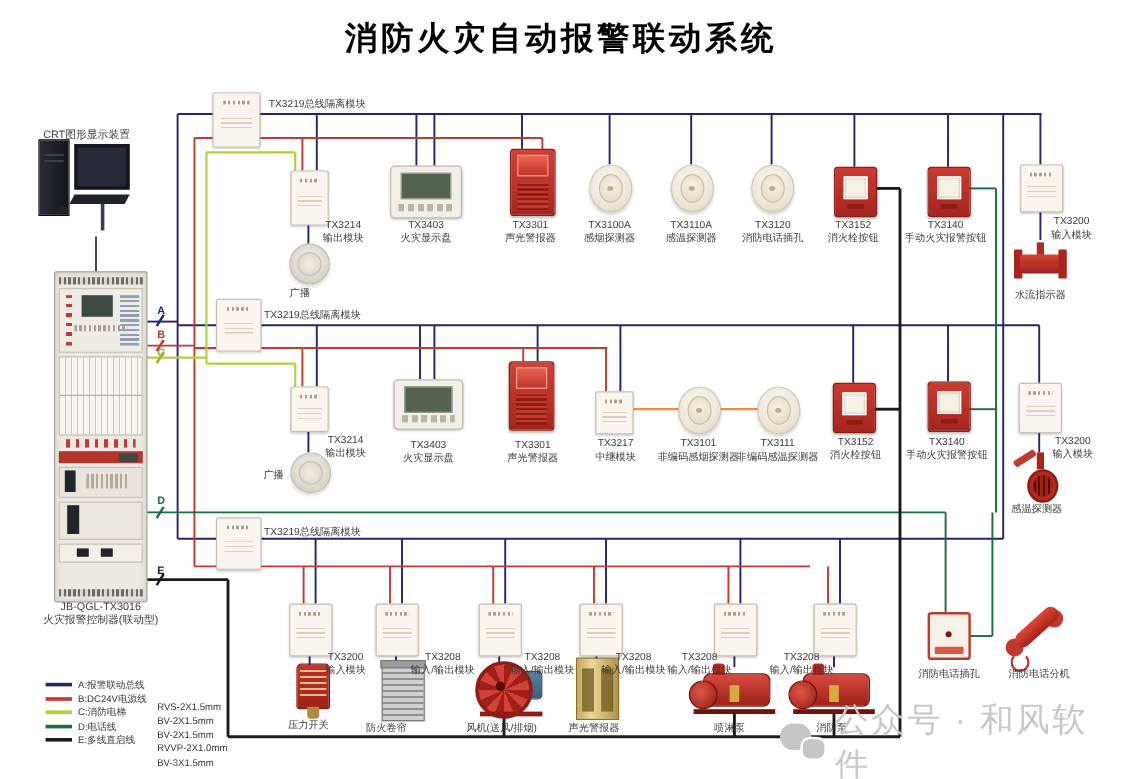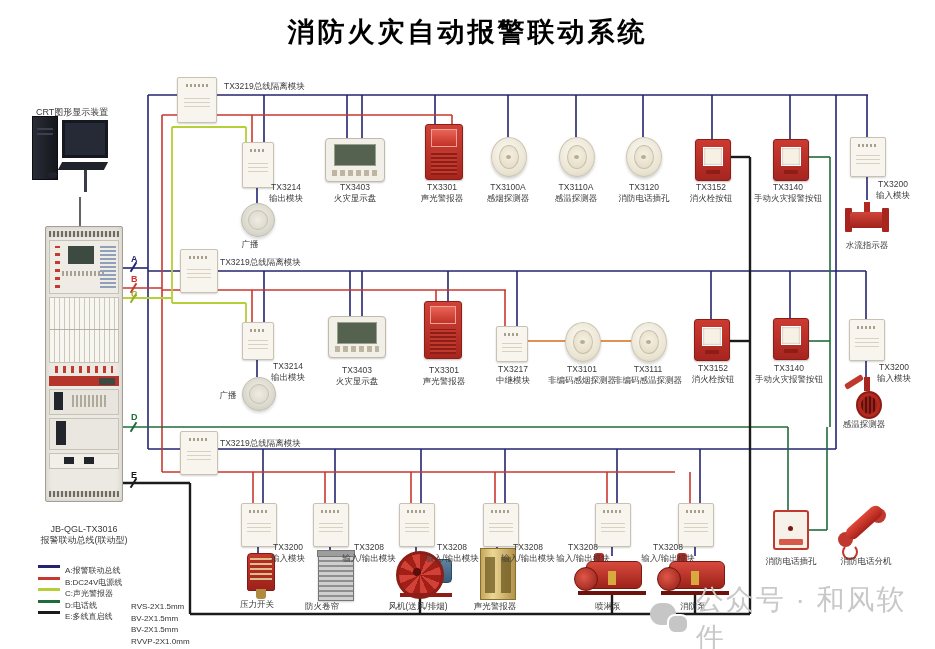--- a/index.html
+++ b/index.html
@@ -161,21 +161,21 @@
      background-image:linear-gradient(#23252c,#23252c),linear-gradient(#23252c,#23252c);
      background-size:10px 7px,10px 7px;background-position:14px 3px,34px 3px;background-repeat:no-repeat;}
   .cfill{flex:1;}
 
   
   .wtag{position:absolute;z-index:4;font-size:9px;font-weight:bold;}
   .tick{position:absolute;z-index:4;width:11px;height:2px;transform:rotate(-58deg);}
 
   
   #legend{position:absolute;left:38px;top:565px;z-index:4;font-size:8px;color:#333;}
-  .lrow{display:flex;height:11.5px;}
+  .lrow{display:flex;align-items:center;height:11.5px;}
   .lsw{width:22px;height:3px;margin-right:5px;}
   .lsw.a{background:#24246f;} .lsw.b{background:#c8382f;} .lsw.c{background:#b5cf36;}
   .lsw.d{background:#1f6b3a;} .lsw.e{background:#1b1b1b;}
   .lname{width:66px;}
   .lspec{width:70px;margin-top:37px;}
 
   
   #wm{position:absolute;left:650px;top:581px;z-index:6;display:flex;align-items:center;color:#c8c8c8;}
   #wm .txt{font-size:28px;letter-spacing:2px;}
   .wmicon{position:relative;width:40px;height:36px;margin-right:6px;}
@@ -309,23 +309,23 @@
     <div class="chead"></div>
     <div class="cslats"></div>
     <div class="cled"></div>
     <div class="credbar"></div>
     <div class="cctrl"></div>
     <div class="cphone"></div>
     <div class="cmeter"></div>
     <div class="cfill"></div>
     <div class="cv"></div>
   </div>
-  <div class="lbl" style="left:84px;top:524px;font-size:9px">
+  <div class="lbl" style="left:84px;top:500px;font-size:9px">
     <span>JB-QGL-TX3016</span>
-      <span>报警联动总线(联动型)</span>
+      <span>火灾报警控制器(联动型)</span>
   </div>
 
   <span class="wtag" style="left:131px;top:254px;color:#24246f">A</span>
   <span class="tick" style="left:128px;top:266px;background:#24246f"></span>
   <span class="wtag" style="left:131px;top:274px;color:#c8382f">B</span>
   <span class="tick" style="left:128px;top:287px;background:#c8382f"></span>
   <span class="wtag" style="left:131px;top:289px;color:#98ad2a">C</span>
   <span class="tick" style="left:128px;top:297px;background:#98ad2a"></span>
   <span class="wtag" style="left:131px;top:412px;color:#1f6b3a">D</span>
   <span class="tick" style="left:128px;top:426px;background:#1f6b3a"></span>
@@ -576,21 +576,21 @@
       <span class="lname">A:报警联动总线</span>
       <span class="lspec">RVS-2X1.5mm</span>
     </div>
     <div class="lrow">
       <span class="lsw b"></span>
       <span class="lname">B:DC24V电源线</span>
       <span class="lspec">BV-2X1.5mm</span>
     </div>
     <div class="lrow">
       <span class="lsw c"></span>
-      <span class="lname">C:声光警报器</span>
+      <span class="lname">C:消防电梯</span>
       <span class="lspec">BV-2X1.5mm</span>
     </div>
     <div class="lrow">
       <span class="lsw d"></span>
       <span class="lname">D:电话线</span>
       <span class="lspec">RVVP-2X1.0mm</span>
     </div>
     <div class="lrow">
       <span class="lsw e"></span>
       <span class="lname">E:多线直启线</span>

